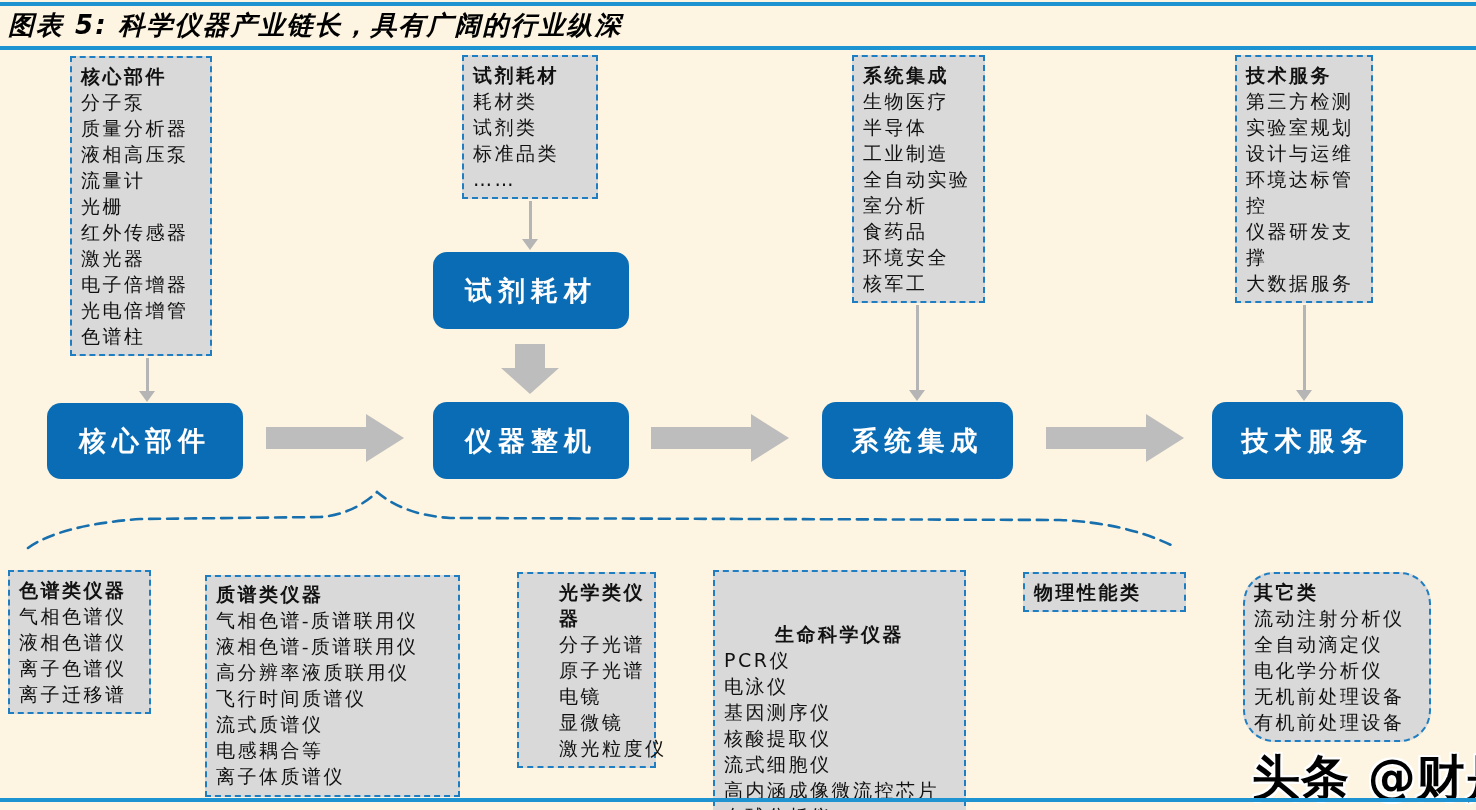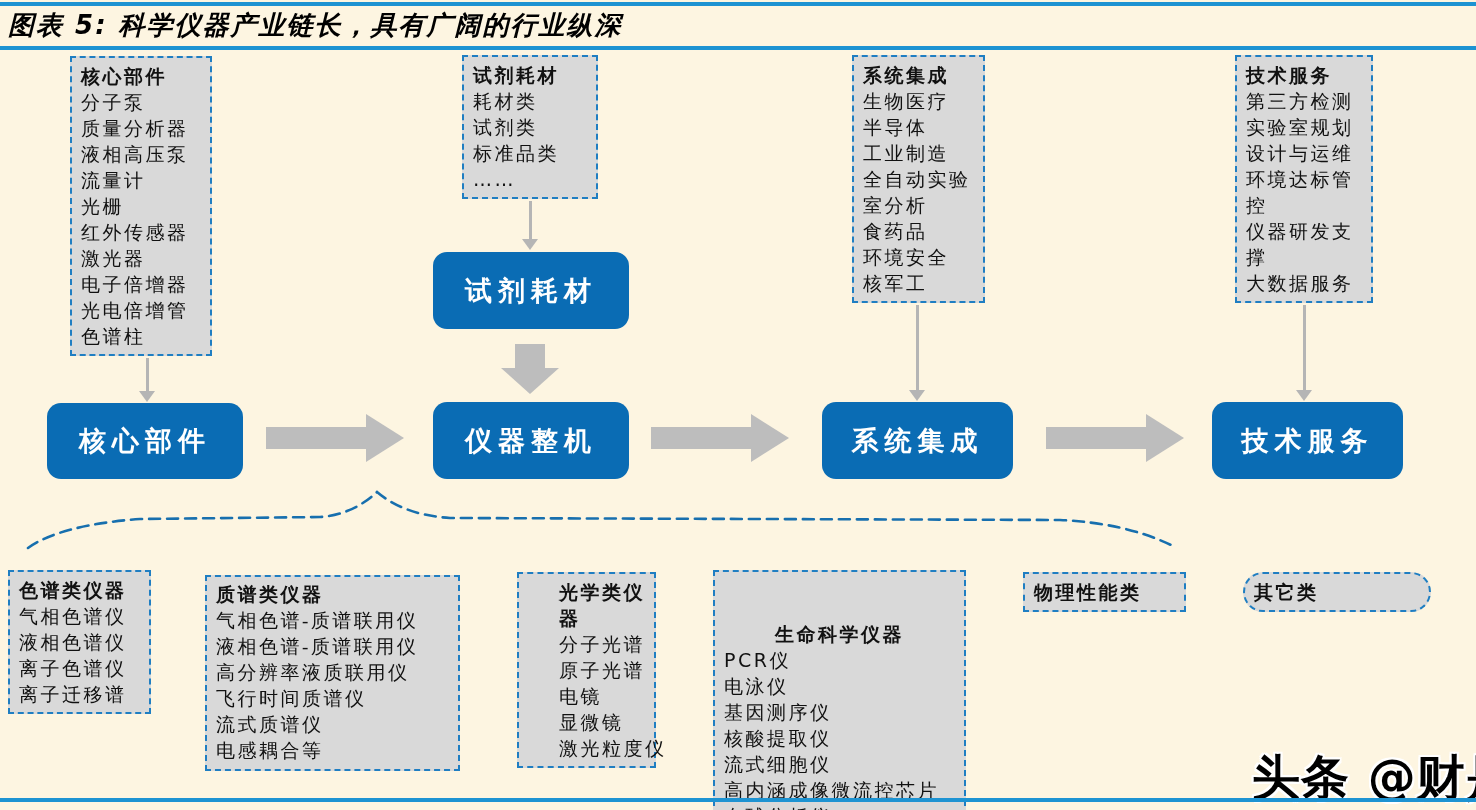--- a/index.html
+++ b/index.html
@@ -176,20 +176,21 @@
   </div>
   <div class="gbox" style="left:205px; top:575px; width:255px;font-family:Liberation Serif, serif;">
     <div class="hd">质谱类仪器</div>
     <div>
         <div class="it">气相色谱-质谱联用仪</div>
         <div class="it">液相色谱-质谱联用仪</div>
         <div class="it">高分辨率液质联用仪</div>
         <div class="it">飞行时间质谱仪</div>
         <div class="it">流式质谱仪</div>
         <div class="it">电感耦合等</div>
+        <div class="it">离子体质谱仪</div>
       </div>
   </div>
   <div class="gbox" style="left:517px; top:572px; width:139px;padding-left:40px;">
     <div class="hd">光学类仪器</div>
     <div>
         <div class="it">分子光谱</div>
         <div class="it">原子光谱</div>
         <div class="it">电镜</div>
         <div class="it">显微镜</div>
         <div class="it">激光粒度仪</div>
@@ -205,18 +206,25 @@
         <div class="it">流式细胞仪</div>
         <div class="it">高内涵成像微流控芯片</div>
         <div class="it">血球分析仪</div>
       </div>
   </div>
   <div class="gbox" style="left:1023px; top:572px; width:163px;">
     <div class="hd">物理性能类</div>
   </div>
   <div class="gbox" style="left:1243px; top:572px; width:188px;border-radius:31px;">
     <div class="hd">其它类</div>
+    <div>
+        <div class="it">流动注射分析仪</div>
+        <div class="it">全自动滴定仪</div>
+        <div class="it">电化学分析仪</div>
+        <div class="it">无机前处理设备</div>
+        <div class="it">有机前处理设备</div>
+      </div>
   </div>
 
   <div class="watermark">头条 @财是</div>
   <div class="hline" style="top:798px;"></div>
 
 </div>
 
 </body></html>

